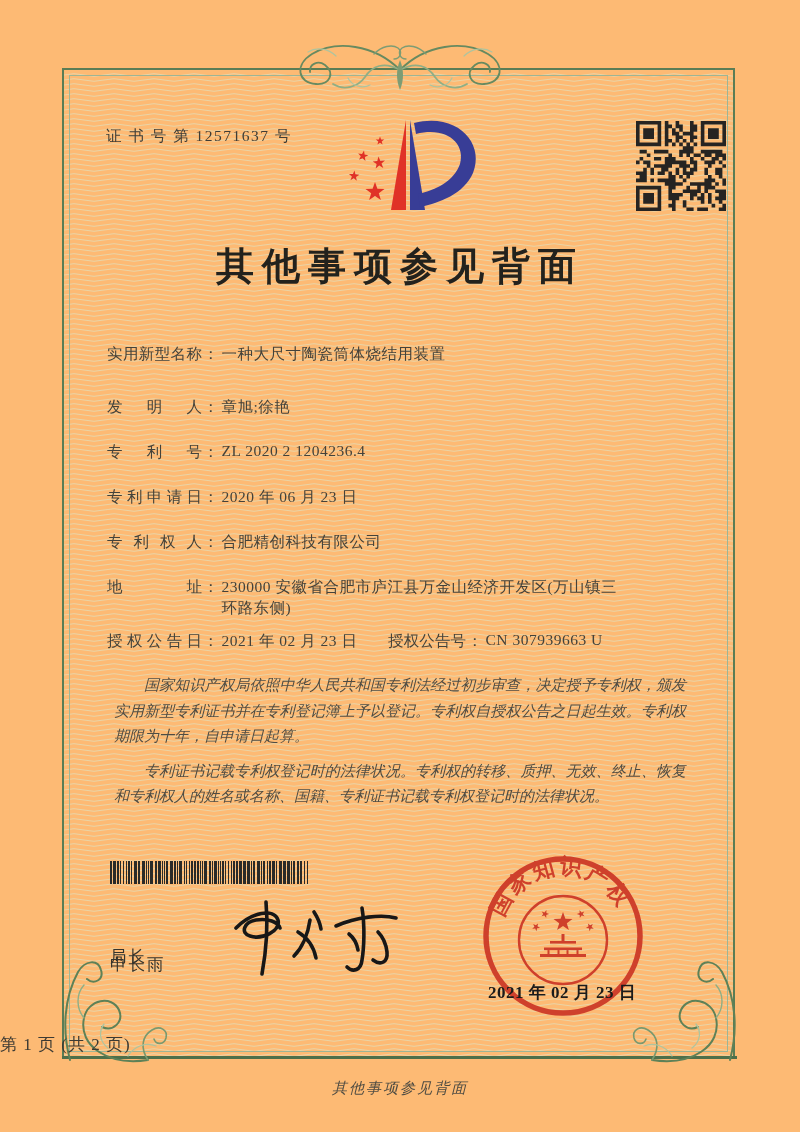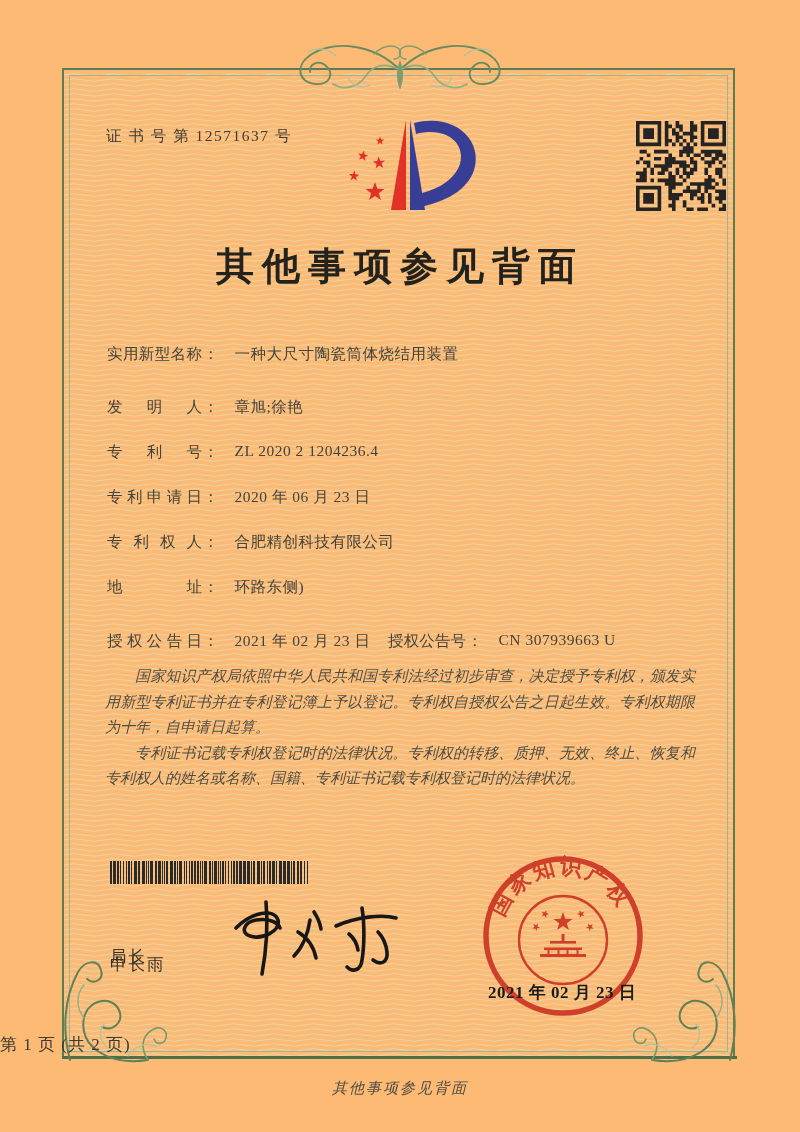--- a/index.html
+++ b/index.html
@@ -8,26 +8,26 @@
   .frame-outer{position:absolute;left:62px;top:68px;width:673px;height:991px;border:2px solid #5a7d55;box-sizing:border-box;}
   .frame-inner{position:absolute;left:69px;top:75px;width:659px;height:977px;border:1px solid #9db595;box-sizing:border-box;}
   .frame-bottom{position:absolute;left:62px;top:1056px;width:675px;height:3px;background:#4e6f4a;}
   .guilloche{position:absolute;left:64px;top:70px;pointer-events:none;}
   .deco{position:absolute;pointer-events:none;}
   .cert-no{position:absolute;left:106px;top:126px;font-size:15.5px;color:#3f3d36;letter-spacing:1.5px;white-space:nowrap;}
   .title{position:absolute;left:0;right:0;top:241px;text-align:center;font-size:38px;font-weight:700;color:#23221d;letter-spacing:8px;}
   .field-row{position:absolute;left:107px;font-size:15.5px;color:#44423a;white-space:nowrap;display:flex;align-items:flex-start;}
   .jlabel{display:inline-flex;justify-content:space-between;width:95px;flex:0 0 95px;}
   .colon{margin-left:1px;}
-  .fval{margin-left:16px;letter-spacing:0.5px;}
+  .fval{margin-left:3px;letter-spacing:0.5px;}
   .fval .l2{letter-spacing:0.5px;}
   .pair2{position:absolute;left:281px;top:0;display:flex;white-space:nowrap;}
   .pair2 .jlabel{width:78px;flex:0 0 78px;}
   .body-text{position:absolute;left:105px;top:664px;width:590px;font-size:15px;line-height:25.5px;color:#4f4c43;font-style:italic;text-align:justify;}
-  .body-text p{margin:0;text-indent:2em;}
+  .body-text p{margin:9px;text-indent:2em;}
   .officer-title{position:absolute;left:110px;top:946px;font-size:16.5px;color:#35332c;letter-spacing:2px;}
   .officer-name{position:absolute;left:110px;top:954px;font-size:16.5px;color:#35332c;letter-spacing:2px;}
   .seal-date{position:absolute;left:488px;top:981px;font-size:17px;font-weight:600;color:#1b1b1b;letter-spacing:0.5px;white-space:nowrap;}
   .page-info{position:absolute;left:0;right:0;top:1033px;text-align:left;font-size:17px;color:#3c3a33;letter-spacing:1px;}
   .back-note{position:absolute;left:0;right:0;top:1079px;text-align:center;font-size:15px;font-style:italic;color:#4f4c43;letter-spacing:2px;font-family:Liberation Serif, serif;}
   svg{display:block;}
 </style>
 </head>
 <body>
 
@@ -344,20 +344,21 @@
       <span class="colon">：</span>
     <span class="fval">合肥精创科技有限公司</span>
   </div>
   <div class="field-row" style="top:577px">
     <span class="jlabel">
         <span>地</span>
         <span>址</span>
       </span>
       <span class="colon">：</span>
     <span class="fval">
+      <div class="l1">230000 安徽省合肥市庐江县万金山经济开发区(万山镇三</div>
       <div class="l2">环路东侧)</div>
     </span>
   </div>
   <div class="field-row" style="top:631px">
     <span class="jlabel">
         <span>授</span>
         <span>权</span>
         <span>公</span>
         <span>告</span>
         <span>日</span>

